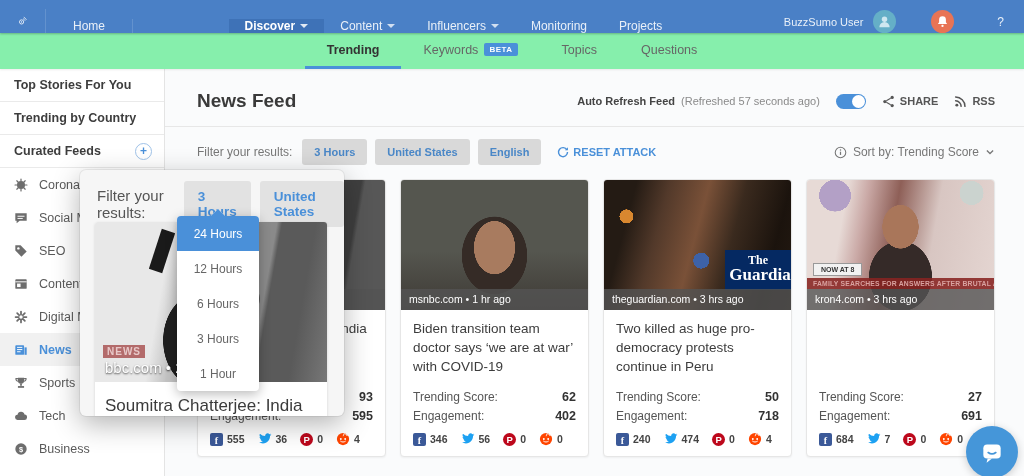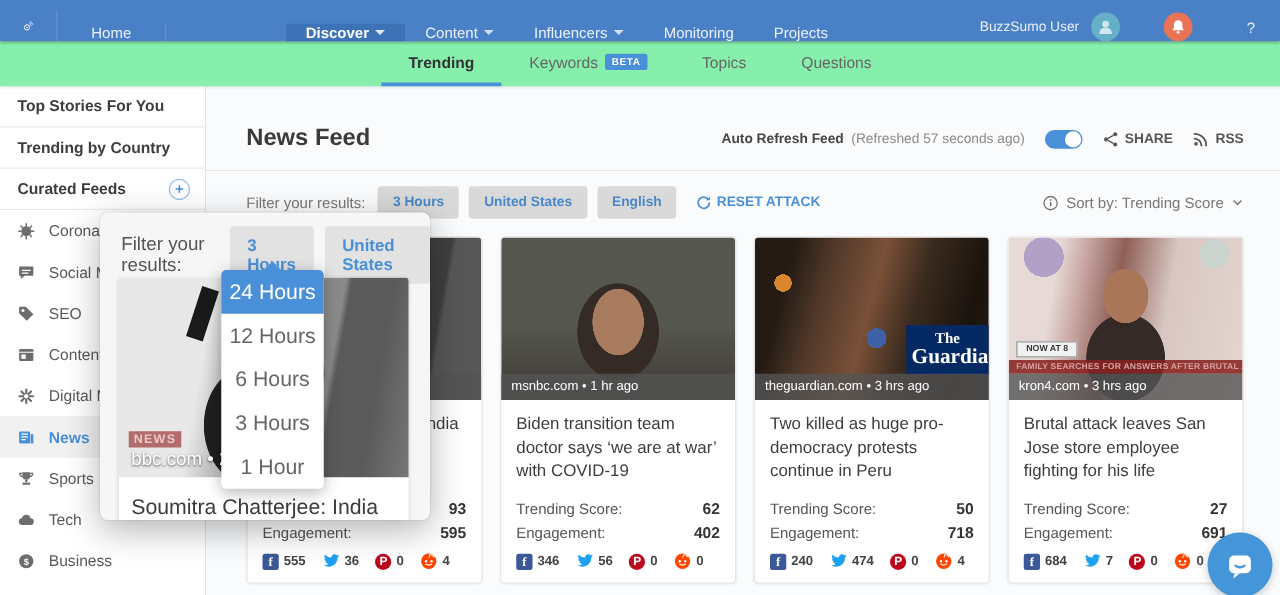--- a/index.html
+++ b/index.html
@@ -37,21 +37,21 @@
   .sidebar { width:165px; background:#fff; border-right:1px solid #e4e4e4; flex-shrink:0; }
   .side-section { height:33px; display:flex; align-items:center; justify-content:space-between; padding:0 12px 0 14px; font-size:12.5px; font-weight:bold; color:#3d3d3d; border-bottom:1px solid #eaeaea; cursor:pointer; }
   .plus-btn { width:17px; height:17px; border:1px solid #9fc2e8; border-radius:50%; color:#4a90d9; font-size:12px; display:flex; align-items:center; justify-content:center; cursor:pointer; background:#fff; line-height:1; }
   .feed-item { height:33px; display:flex; align-items:center; gap:11px; padding-left:14px; font-size:12.5px; color:#5a5a5a; cursor:pointer; }
   .feed-item svg { flex-shrink:0; color:#6d6d6d; }
   .feed-item.active { background:#f1f1f1; color:#4a90d9; font-weight:bold; }
   .feed-item.active svg { color:#4a90d9; }
 
   
   .main { flex:1; background:#fafbfc; position:relative; }
-  .main-header { display:flex; align-items:center; justify-content:space-between; padding:31px 30px 14px 32px; }
+  .main-header { display:flex; align-items:center; justify-content:space-between; padding:21px 30px 14px 32px; }
   .page-title { font-size:19px; font-weight:600; color:#3a3a3a; }
   .hdr-right { display:flex; align-items:center; gap:16px; font-size:11px; color:#555; }
   .ar-label { font-weight:bold; color:#444; }
   .ar-note { color:#8a8a8a; font-weight:normal; margin-left:3px; }
   .toggle { width:30px; height:15px; background:#4a90d9; border-radius:8px; position:relative; cursor:pointer; }
   .toggle .knob { position:absolute; right:1px; top:1px; width:13px; height:13px; border-radius:50%; background:#fff; }
   .hdr-action { display:flex; align-items:center; gap:5px; font-size:11px; font-weight:bold; color:#555; cursor:pointer; }
   .main-divider { border-bottom:1px solid #e7e7e7; }
 
   .filter-row { display:flex; align-items:center; justify-content:space-between; padding:12px 30px 10px 32px; }
@@ -94,21 +94,21 @@
   .ov-label { font-size:15px; color:#555; }
   .ov-chip { background:#e2e2e2; border-radius:3px; padding:8px 14px; font-size:13.5px; font-weight:bold; color:#4a90d9; cursor:pointer; }
   .ov-card { position:absolute; left:15px; top:52px; width:232px; background:#fff; border-radius:3px; box-shadow:0 1px 3px rgba(0,0,0,.15); }
   .ov-img { height:160px; position:relative; border-radius:3px 3px 0 0; background:radial-gradient(ellipse 60px 78px at 45% 74%,#1f1f1f 0 60%,rgba(0,0,0,0) 61%),radial-gradient(ellipse 42px 52px at 60% 48%,#474747 0 60%,rgba(0,0,0,0) 61%),linear-gradient(100deg,#e8e8e8 0 30%,#c2c2c2 38% 52%,#8a8a8a 55% 70%,#5a5a5a 72% 85%,#777 100%); overflow:hidden; }
   .ov-bar { position:absolute; top:8px; left:60px; width:14px; height:42px; background:#1a1a1a; transform:rotate(18deg); }
   .ov-news-logo { position:absolute; bottom:24px; left:8px; background:rgba(150,40,40,.65); color:#e8c9c9; font-size:10px; font-weight:bold; padding:1px 4px; letter-spacing:1px; }
   .ov-src { position:absolute; bottom:6px; left:10px; color:#fff; font-size:15px; text-shadow:0 1px 2px rgba(0,0,0,.7); }
   .ov-title { padding:13px 10px 4px; font-size:17px; color:#3b3b3b; line-height:1.35; }
   .ov-dropdown { position:absolute; left:97px; top:46px; width:82px; background:#fff; border-radius:4px; box-shadow:0 3px 12px rgba(0,0,0,.28); z-index:5; }
   .ov-dropdown:before { content:""; position:absolute; top:-5px; left:50%; margin-left:-5px; width:10px; height:10px; background:#fff; transform:rotate(45deg); }
-  .dd-item { height:35px; display:flex; align-items:center; justify-content:center; font-size:17px; color:#666; cursor:pointer; position:relative; z-index:2; }
+  .dd-item { height:35px; display:flex; align-items:center; justify-content:center; font-size:12px; color:#666; cursor:pointer; position:relative; z-index:2; }
   .dd-item.selected { background:#4a90d9; color:#fff; border-radius:4px 4px 0 0; }
   .dd-item.selected:before { content:""; position:absolute; top:-5px; left:50%; margin-left:-5px; width:10px; height:10px; background:#4a90d9; transform:rotate(45deg); }
 
   
   .chat-btn { position:absolute; right:6px; bottom:-2px; width:52px; height:52px; border-radius:50%; background:#4596d9; z-index:60; display:flex; align-items:center; justify-content:center; cursor:pointer; box-shadow:0 2px 8px rgba(0,0,0,.2); }
 </style>
 </head>
 <body>
 
 <div class="nav">
@@ -472,21 +472,20 @@
         </div>
       </div>
 
       <div class="card">
         <div class="card-img img-c4">
           <div class="now-badge">NOW AT 8</div>
           <div class="red-strip">FAMILY SEARCHES FOR ANSWERS AFTER BRUTAL ATTACK</div>
           <div class="src-bar">kron4.com • 3 hrs ago</div>
         </div>
         <div class="card-body">
-          <div class="card-title">Brutal attack leaves San Jose store employee fighting for his life</div>
           <div class="stats">
             <div class="stat-row">
                 <span class="stat-label">Trending Score:</span>
                 <span class="stat-val">27</span>
               </div>
             <div class="stat-row">
                 <span class="stat-label">Engagement:</span>
                 <span class="stat-val">691</span>
               </div>
             <div class="social-row">

